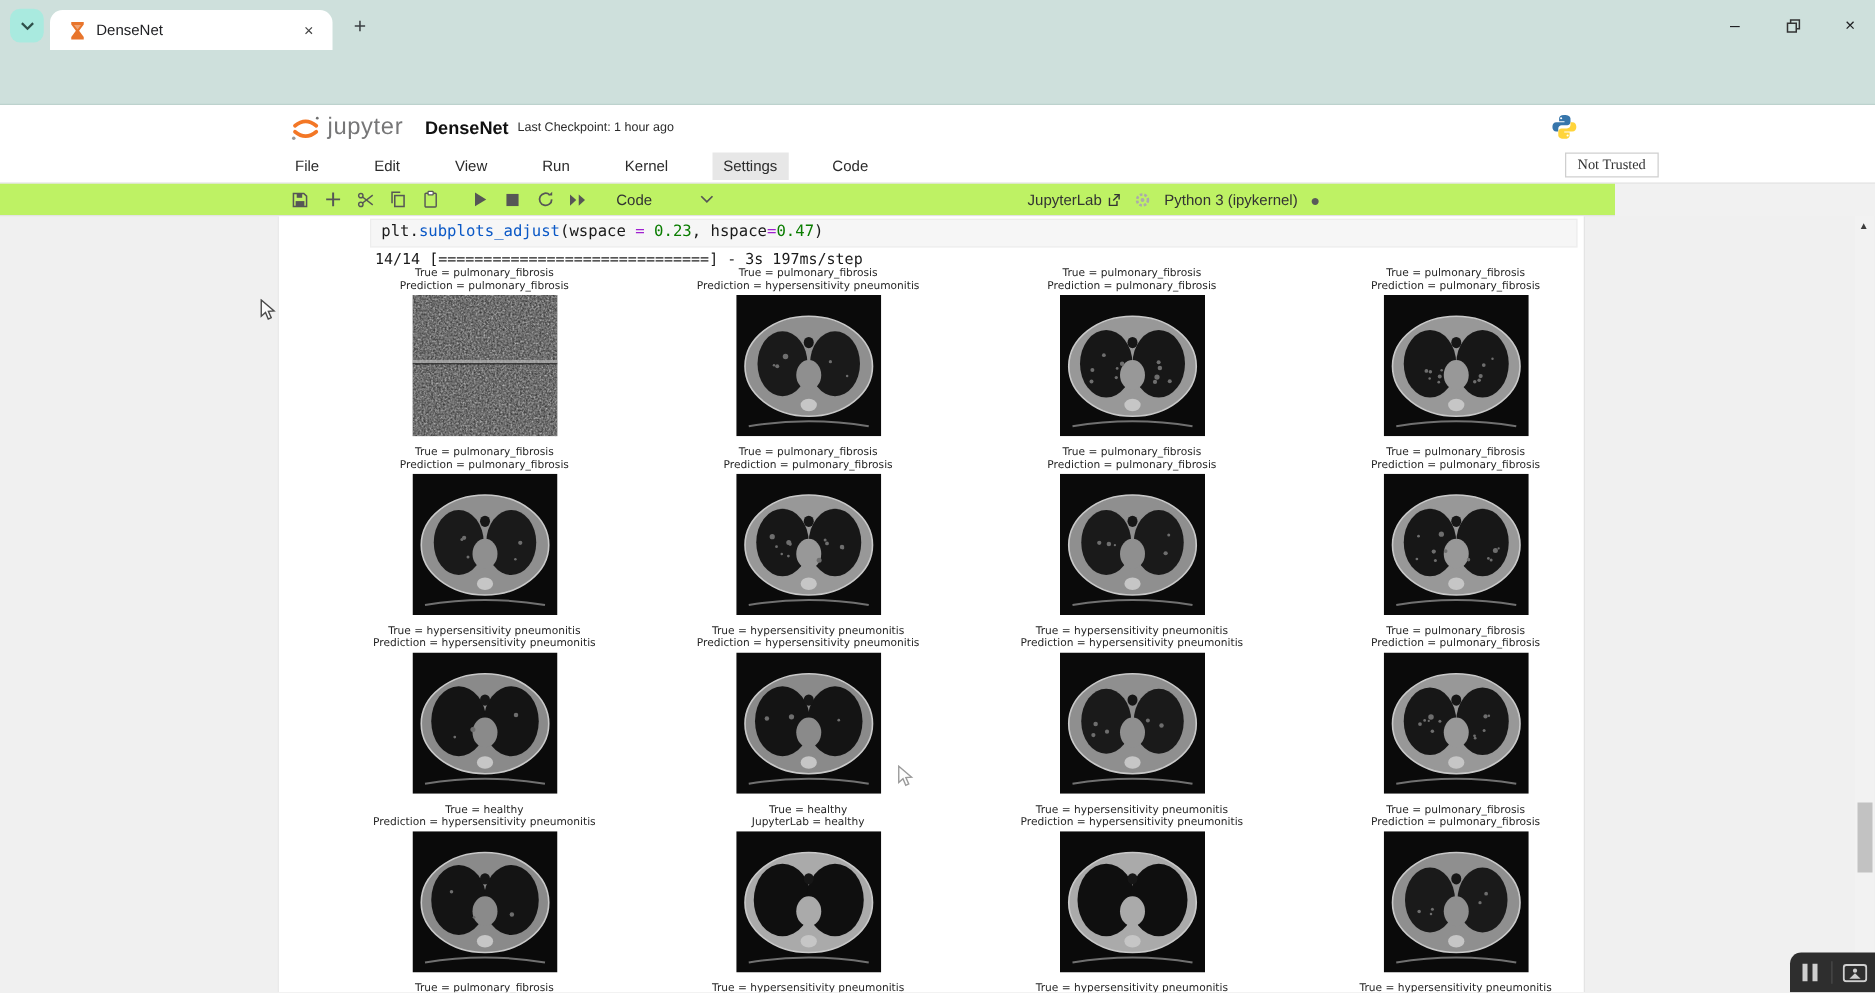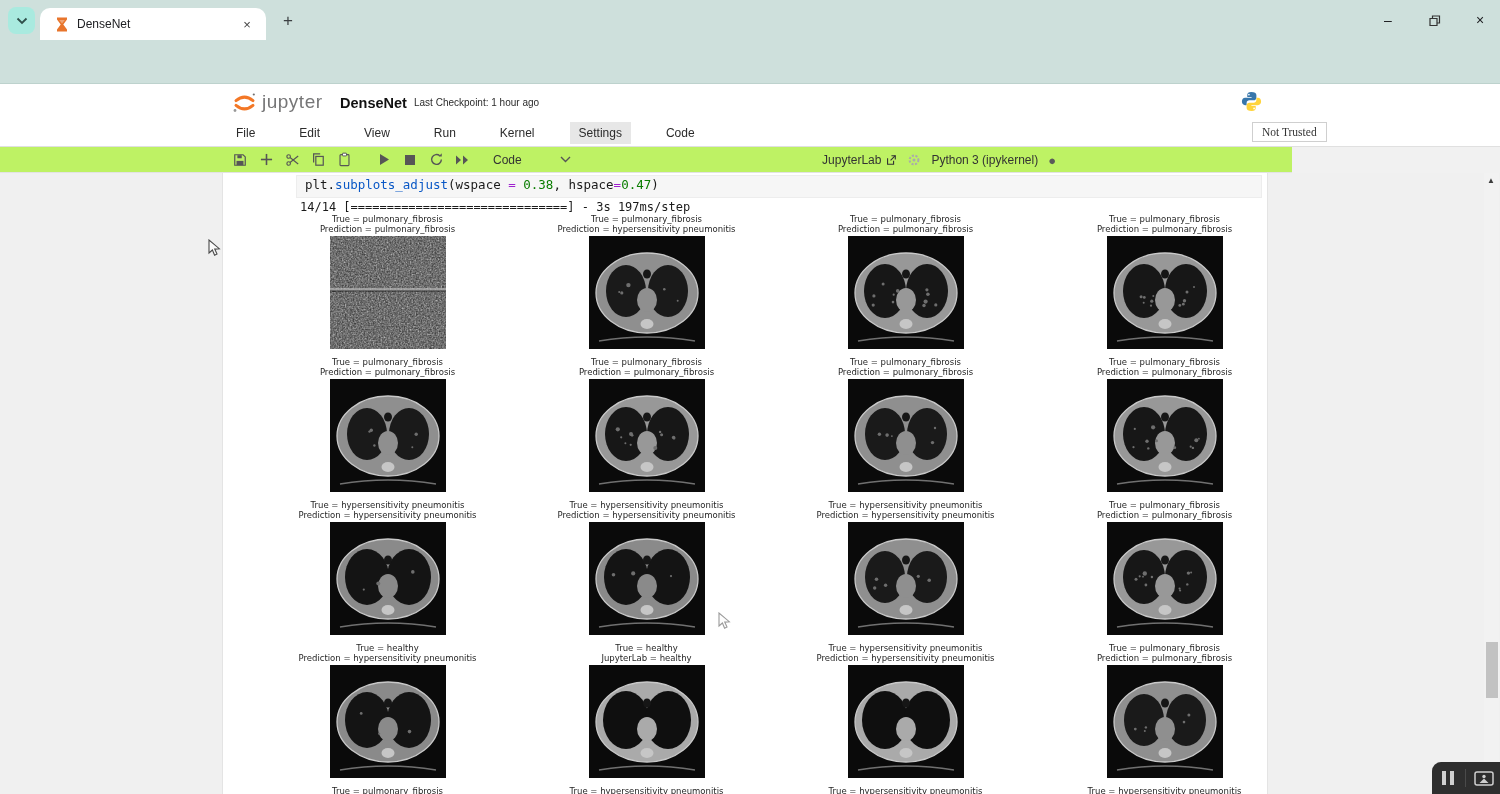--- a/index.html
+++ b/index.html
@@ -275,21 +275,21 @@
       </span>
       <span class="kernel-name">Python 3 (ipykernel)</span>
       <span class="busy-dot">●</span>
     </span>
   </div>
 
   <div class="content">
     <div class="nbcol"></div>
   </div>
   <div class="codecell"></div>
-  <div class="codeline"><span class="tk-plain">plt.</span><span class="tk-func">subplots_adjust</span><span class="tk-plain">(wspace </span><span class="tk-op">= </span><span class="tk-num">0.38</span><span class="tk-plain">, hspace</span><span class="tk-op">=</span><span class="tk-num">0.47</span><span class="tk-plain">)</span></div>
+  <div class="codeline"><span class="tk-plain">plt.</span><span class="tk-func">subplots_adjust</span><span class="tk-plain">(wspace </span><span class="tk-op">= </span><span class="tk-num">0.23</span><span class="tk-plain">, hspace</span><span class="tk-op">=</span><span class="tk-num">0.47</span><span class="tk-plain">)</span></div>
   <div class="progress">14/14 [==============================] - 3s 197ms/step</div>
   <div class="grid">
       <div class="frow">
         <div class="fcell">
       <div class="flbl">True = pulmonary_fibrosis</div>
       <div class="flbl">Prediction = pulmonary_fibrosis</div>
       <div class="fimg">
             <svg width="116" height="113" viewBox="0 0 116 113">
     <rect width="116" height="113" fill="#2a2a2a"></rect>
     <filter id="nz">

